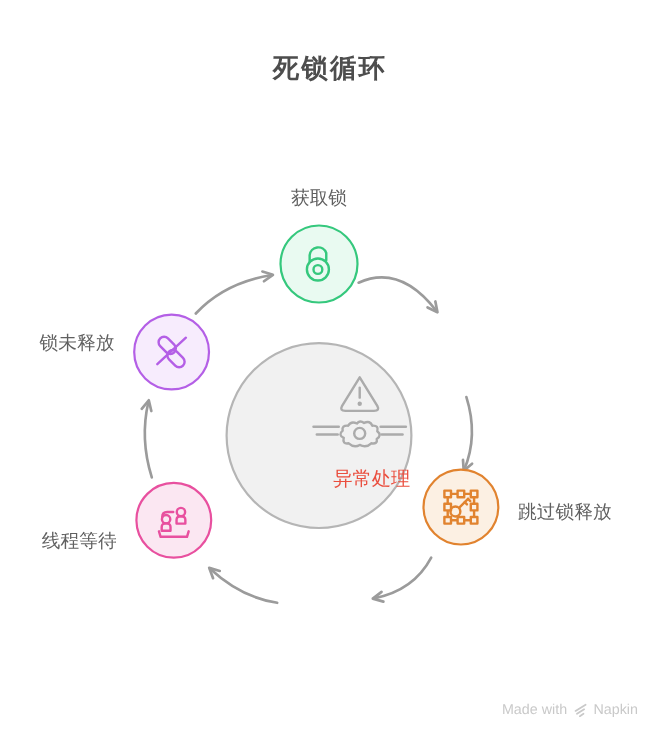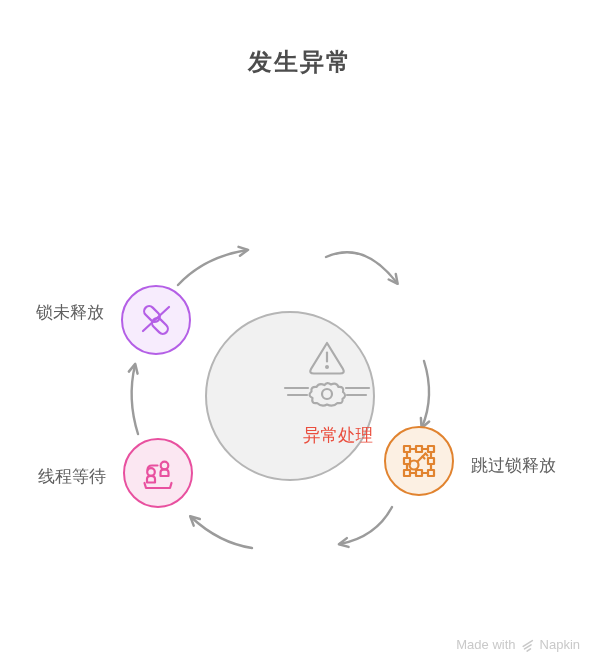--- a/index.html
+++ b/index.html
@@ -23,39 +23,39 @@
   .label.bottom{top:calc(100% + 13px);left:50%;transform:translateX(-50%);}
   .label.right{left:calc(100% + 17px);top:50%;transform:translateY(-50%);}
   .label.left{right:calc(100% + 17px);top:50%;transform:translateY(-50%);}
   .n0{left:254px;top:204px;width:72px;height:72px;}
   .n1{left:384px;top:285px;width:70px;height:70px;}
   .n1 .label{margin-top:-8px;}
   .n2{left:384px;top:426px;width:70px;height:70px;}
   .n2 .label{margin-top:4px;}
   .n3{left:254px;top:520px;width:72px;height:72px;}
   .n4{left:123px;top:438px;width:70px;height:70px;}
-  .n4 .label{margin-top:3px;}
+  .n4 .label{margin-top:19px;}
   .n5{left:121px;top:285px;width:70px;height:70px;}
   .n5 .label{margin-top:-8px;}
   .center{position:absolute;left:205px;top:311px;width:170px;height:170px;border-radius:50%;
           box-sizing:border-box;border:2px solid var(--cen-b,#b5b5b5);background:var(--cen-f,#f1f1f1);
           display:flex;flex-direction:column;align-items:flex-end;color:var(--cen-i,#ababab);}
   .center svg{margin-top:24px;}
   .center-label{margin-top:10px;font-size:17.5px;color:var(--cen-t,#ea4e3e);}
   .footer{position:absolute;right:20px;bottom:20px;display:flex;align-items:center;gap:5px;
           font-size:13px;color:var(--foot-c,#c9c9c9);}
   .footer svg{display:block;}
   .logo-stroke{fill:none;stroke:var(--foot-c,#c9c9c9);stroke-width:1.8;stroke-linecap:round;}
 </style>
 </head>
 <body>
 
 <div class="canvas" style="--title-c: #4d4d4d; --label-c: #606060; --arrow-c: #9b9b9b; --cen-b: #b5b5b5; --cen-f: #f1f1f1; --cen-i: #ababab; --cen-t: #ea4e3e; --foot-c: #c9c9c9;">
 
-  <h1 class="title">发生异常</h1>
+  <h1 class="title">死锁循环</h1>
 
   <svg class="arrows" width="600" height="672" viewBox="0 0 600 672">
     <defs>
       <marker id="ah" viewBox="0 0 12 12" refX="9" refY="6" markerWidth="5.6" markerHeight="5.6" orient="auto">
         <path class="ah-path" d="M2 2 L10 6 L2 10"></path>
       </marker>
     </defs>
     <path class="arrow" d="M 326 257 Q 364 240 397 283" marker-end="url(#ah)"></path>
     <path class="arrow" d="M 424 361 Q 435 396 422 427" marker-end="url(#ah)"></path>
     <path class="arrow" d="M 392 507 Q 376 537 340 544" marker-end="url(#ah)"></path>
@@ -72,20 +72,30 @@
       <path class="ic" stroke-width="2.4" d="M4 51 H27"></path>
       <path class="ic" stroke-width="2.4" d="M7 58 H26"></path>
       <path class="ic" stroke-width="2.4" d="M65 51 H88"></path>
       <path class="ic" stroke-width="2.4" d="M66 58 H85"></path>
       <path class="ic" stroke-width="2.4" d="M36 66 Q30 67 31.5 61 Q26 58.5 30.5 54.5 Q29.5 49.5 35.5 50 Q38 45.5 43.5 48 Q46 44.5 50 47.5 Q55.5 45 57.5 50 Q63.5 49.5 62 55 Q66.5 58.5 61.5 62 Q62.5 67 56.5 66 Q52 70.5 46 67.5 Q41 70.5 36 66 Z"></path>
       <circle class="ic" stroke-width="2.4" cx="46" cy="57" r="5"></circle>
     </svg>
     <div class="center-label">异常处理</div>
   </div>
 
+  <div class="node n0" style="--c: #35c87d; --f: #e9faf1;">
+    <div class="circle">
+      <svg width="44" height="44" viewBox="0 0 44 44">
+        <path class="ic" d="M13.5 20 L13.5 14 A7.8 7.8 0 0 1 28.6 12 L28.6 18.5"></path>
+        <circle class="ic" cx="21" cy="27" r="10"></circle>
+        <circle class="ic" cx="21" cy="27" r="4"></circle>
+      </svg>
+    </div>
+    <div class="label top">获取锁</div>
+  </div>
 
 
   <div class="node n2" style="--c: #e1832f; --f: #fcf0e3;">
     <div class="circle">
       <svg width="44" height="44" viewBox="0 0 44 44">
         <rect class="ic" x="10" y="10" width="24" height="24"></rect>
         <rect class="sq" x="7" y="7" width="6" height="6"></rect>
         <rect class="sq" x="19" y="7" width="6" height="6"></rect>
         <rect class="sq" x="31" y="7" width="6" height="6"></rect>
         <rect class="sq" x="7" y="19" width="6" height="6"></rect>

